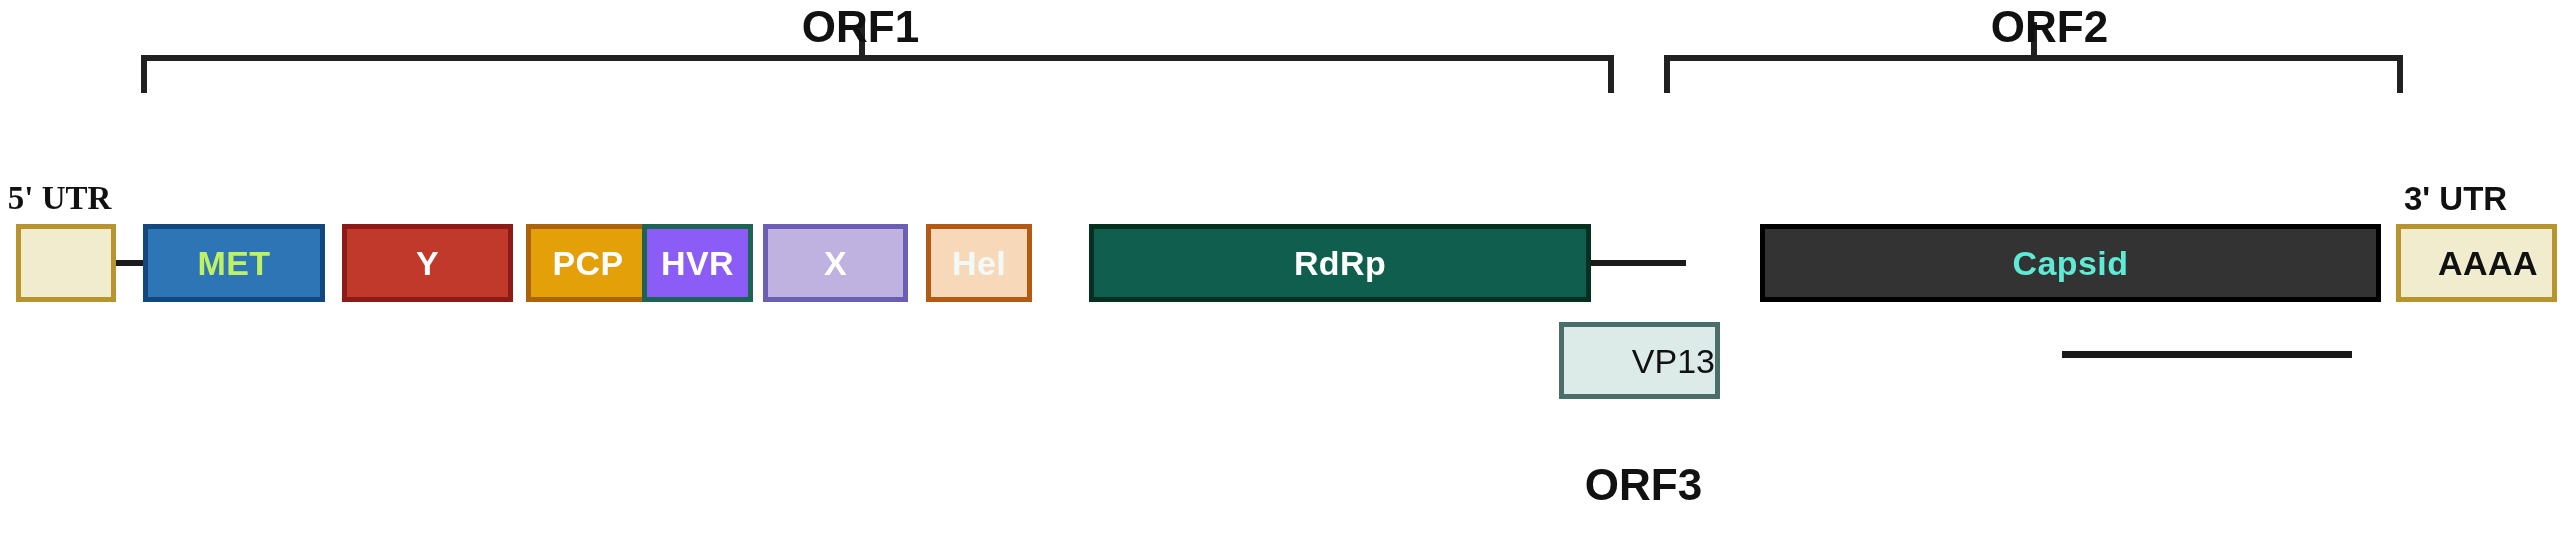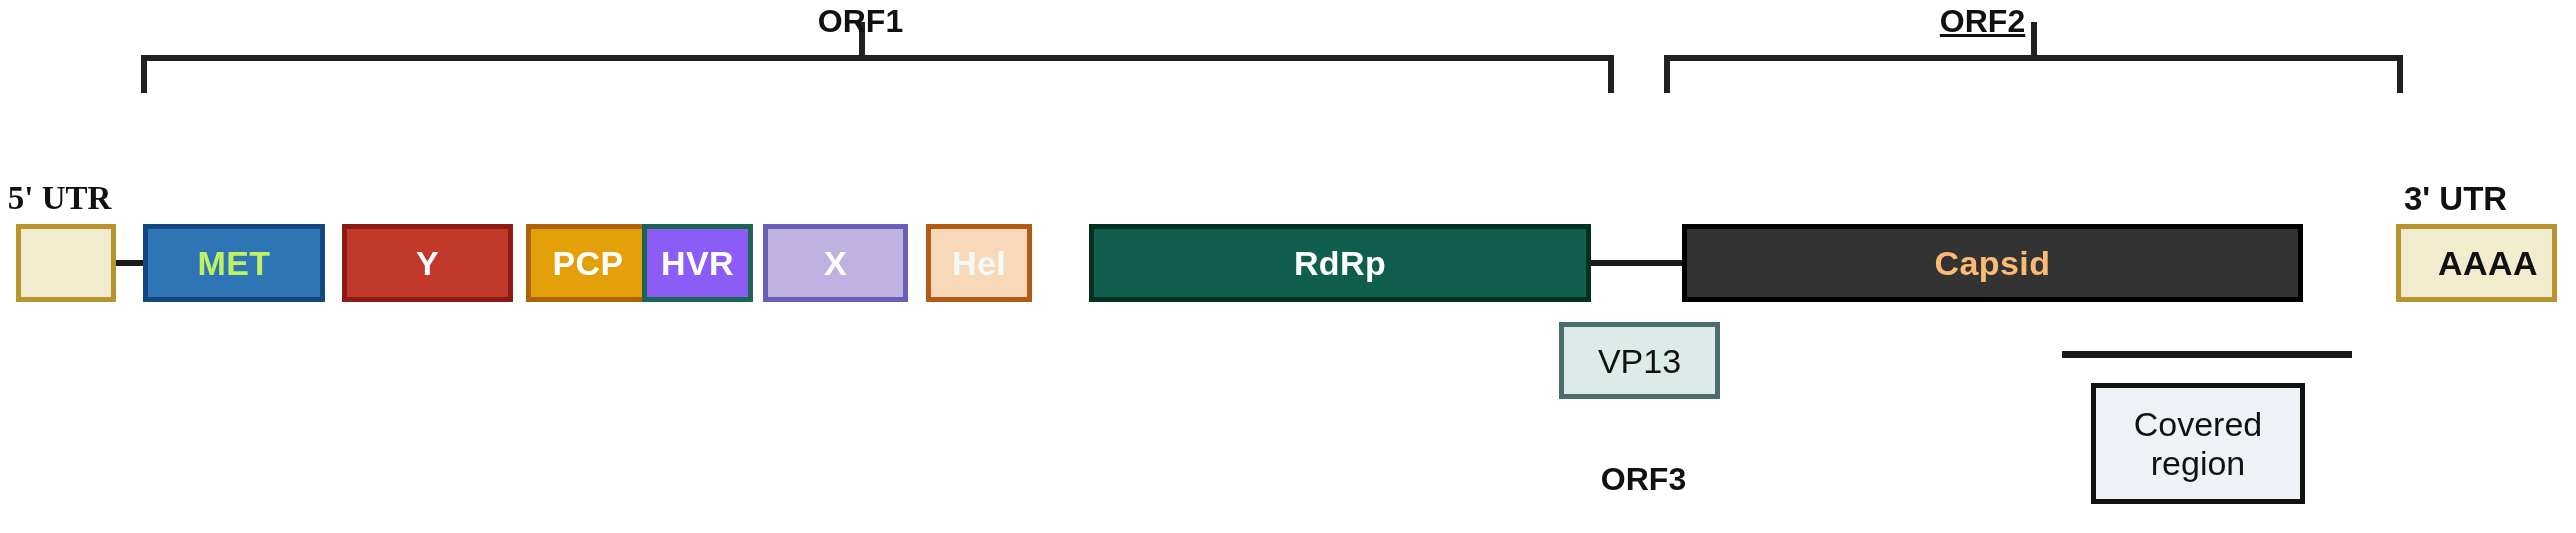--- a/index.html
+++ b/index.html
@@ -23,34 +23,34 @@
   .connector{position:absolute;background:#1a1a1a;height:5.5px;top:260px;}
 
   
   .bracket{position:absolute;}
   .bracket .top{position:absolute;left:0;right:0;top:0;height:6.3px;background:#212121;}
   .bracket .leg{position:absolute;width:6.3px;background:#212121;top:0;}
   .bracket .legL{left:0;}
   .bracket .legR{right:0;}
 
   .orf-label{
-    position:absolute;font-weight:bold;font-size:32px;color:#111;
+    position:absolute;font-weight:bold;font-size:44px;color:#111;
     white-space:nowrap;text-align:center;line-height:1;
   }
 
   
   .utr-label{
     position:absolute;font-weight:bold;font-size:33px;color:#111;
     white-space:nowrap;line-height:1;
   }
 
   
   .vp13{
     position:absolute;box-sizing:border-box;
-    display:flex;align-items:center;justify-content:center;
+    display:flex;align-items:center;justify-content:flex-end;
     font-size:34px;color:#111;line-height:1;white-space:nowrap;
   }
 
   
   .cov-underline{position:absolute;background:#1a1a1a;height:7px;}
   .cov-box{
     position:absolute;box-sizing:border-box;
     display:flex;flex-direction:column;align-items:center;justify-content:center;
     font-size:34px;color:#111;line-height:1.12;text-align:center;
   }
@@ -68,21 +68,21 @@
   </div>
   <div class="abs" id="orf1-tick" style="background: rgb(33, 33, 33); left: 859px; top: 22px; width: 5.5px; height: 34px;"></div>
   <div class="orf-label" id="orf1-label" style="left: 649px; width: 423px; top: 4.7px;">ORF1</div>
 
   <div class="bracket" id="orf2-bracket" style="left: 1664px; width: 739px; top: 55px; height: 38px;">
     <div class="top"></div>
     <div class="leg legL" style="height: 38px;"></div>
     <div class="leg legR" style="height: 38px;"></div>
   </div>
   <div class="abs" id="orf2-tick" style="background: rgb(33, 33, 33); left: 2031px; top: 22px; width: 5.5px; height: 34px;"></div>
-  <div class="orf-label" id="orf2-label" style="left: 1771px; width: 423px; top: 4.7px; text-decoration: underline;">ORF2</div>
+  <div class="orf-label" id="orf2-label" style="left: 1838px; width: 423px; top: 4.7px;">ORF2</div>
 
   <div class="utr-label" id="five-utr-label" style="left: 7.8px; top: 182px; font-family: Liberation Serif, serif;">5' UTR</div>
   <div class="utr-label" id="three-utr-label" style="left: 2404px; top: 182px;">3' UTR</div>
 
   <div class="connector" id="conn-0" style="left: 114px; width: 31px;"></div>
   <div class="connector" id="conn-1" style="left: 1548px; width: 138px;"></div>
 
   <div class="gene utr" id="gene-0" style="left: 15.7px; width: 100px; background: rgb(242, 236, 207); border: 5.5px solid rgb(184, 148, 47); color: rgb(17, 17, 17);">
       <span></span>
     </div>
@@ -100,32 +100,28 @@
     </div>
   <div class="gene" id="gene-5" style="left: 763px; width: 145px; background: rgb(192, 178, 224); border: 5.5px solid rgb(106, 95, 181); color: rgb(255, 255, 255);">
       <span>X</span>
     </div>
   <div class="gene" id="gene-6" style="left: 926px; width: 106px; background: rgb(247, 216, 184); border: 5.5px solid rgb(179, 90, 21); color: rgb(242, 250, 248);">
       <span>Hel</span>
     </div>
   <div class="gene" id="gene-7" style="left: 1049px; width: 502px; background: rgb(15, 94, 78); border: 5.5px solid rgb(3, 48, 31); color: rgb(255, 255, 255); margin-left: 40px;">
       <span>RdRp</span>
     </div>
-  <div class="gene" id="gene-8" style="left: 1682px; width: 621px; background: rgb(51, 51, 51); border: 5.5px solid rgb(0, 0, 0); color: #fdba74;">
+  <div class="gene" id="gene-8" style="left: 1760px; width: 621px; background: rgb(51, 51, 51); border: 5.5px solid rgb(0, 0, 0); color: #5eead4;">
       <span>Capsid</span>
     </div>
   <div class="gene utr" id="gene-9" style="left: 2396px; width: 161px; background: rgb(242, 236, 207); border: 5.5px solid rgb(184, 148, 47); color: rgb(17, 17, 17); padding-left: 23px;">
       <span>AAAA</span>
     </div>
 
   <div class="vp13" id="vp13-box" style="left: 1559px; top: 322px; width: 161px; height: 77px; background: rgb(220, 235, 232); border: 5.5px solid rgb(76, 110, 106);">
     <span>VP13</span>
   </div>
   <div class="orf-label" id="orf3-label" style="left: 1487px; width: 313px; top: 463px;">ORF3</div>
 
   <div class="cov-underline" id="cov-underline" style="left: 2062px; top: 351px; width: 290px;"></div>
-  <div class="cov-box" id="cov-box" style="left: 2091px; top: 383px; width: 214px; height: 121px; background: rgb(238, 242, 247); border: 5.5px solid rgb(17, 17, 17);">
-    <span>Covered</span>
-    <span>region</span>
-  </div>
 
 </div>
 
 
 </body></html>

